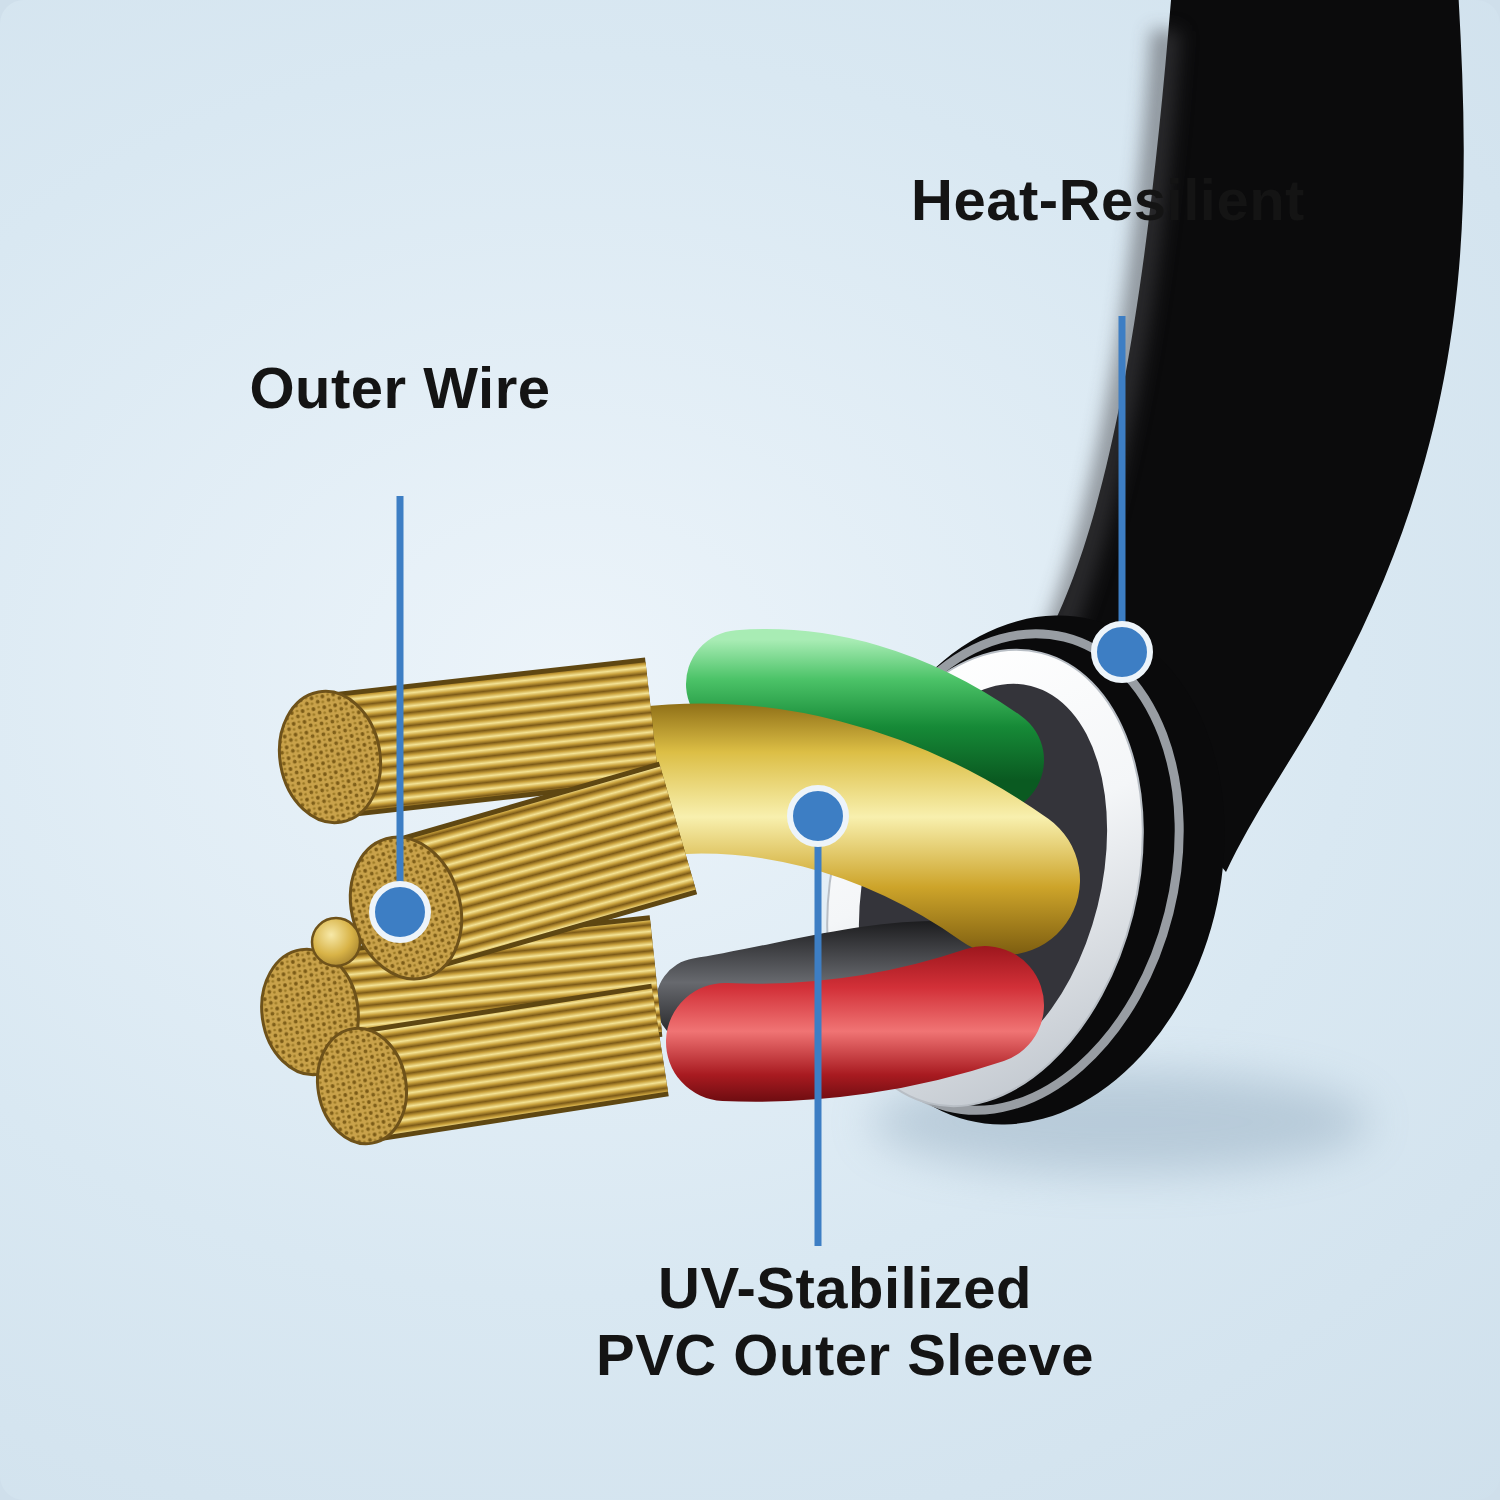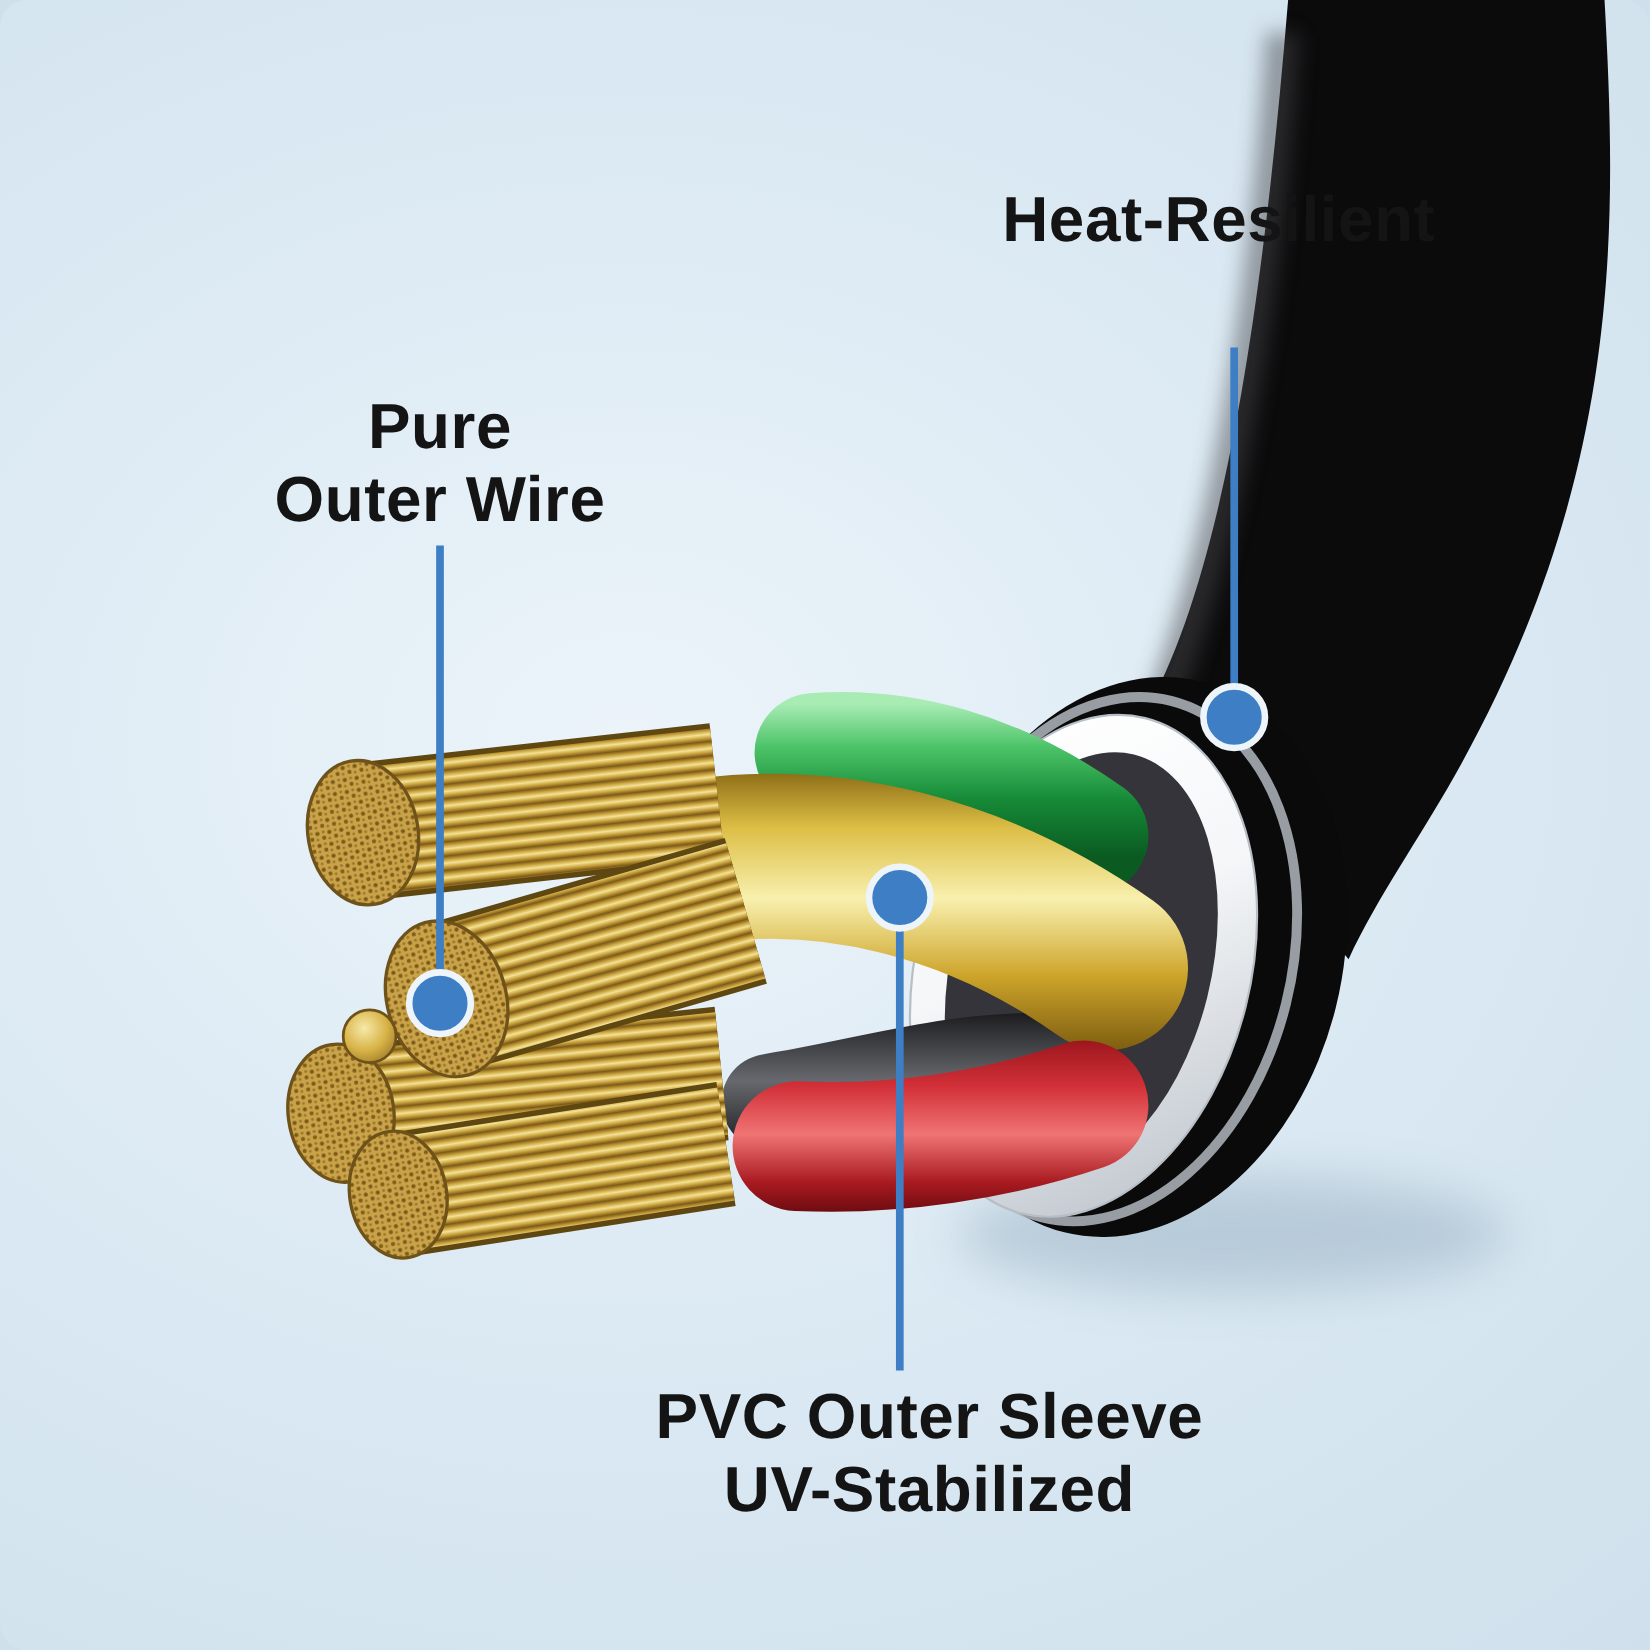--- a/index.html
+++ b/index.html
@@ -163,22 +163,21 @@
 
     <line class="callout-line" x1="818" y1="842" x2="818" y2="1246"></line>
     <circle class="callout-dot" cx="818" cy="816" r="28"></circle>
   </svg>
 
   <div class="label label-heat">
     <div>Heat-Resilient</div>
   </div>
 
   <div class="label label-copper">
-    <div>Pure</div>
     <div>Outer Wire</div>
   </div>
 
   <div class="label label-uv">
+    <div>UV-Stabilized</div>
     <div>PVC Outer Sleeve</div>
-    <div>UV-Stabilized</div>
   </div>
 
 </div>
 
 </body></html>

